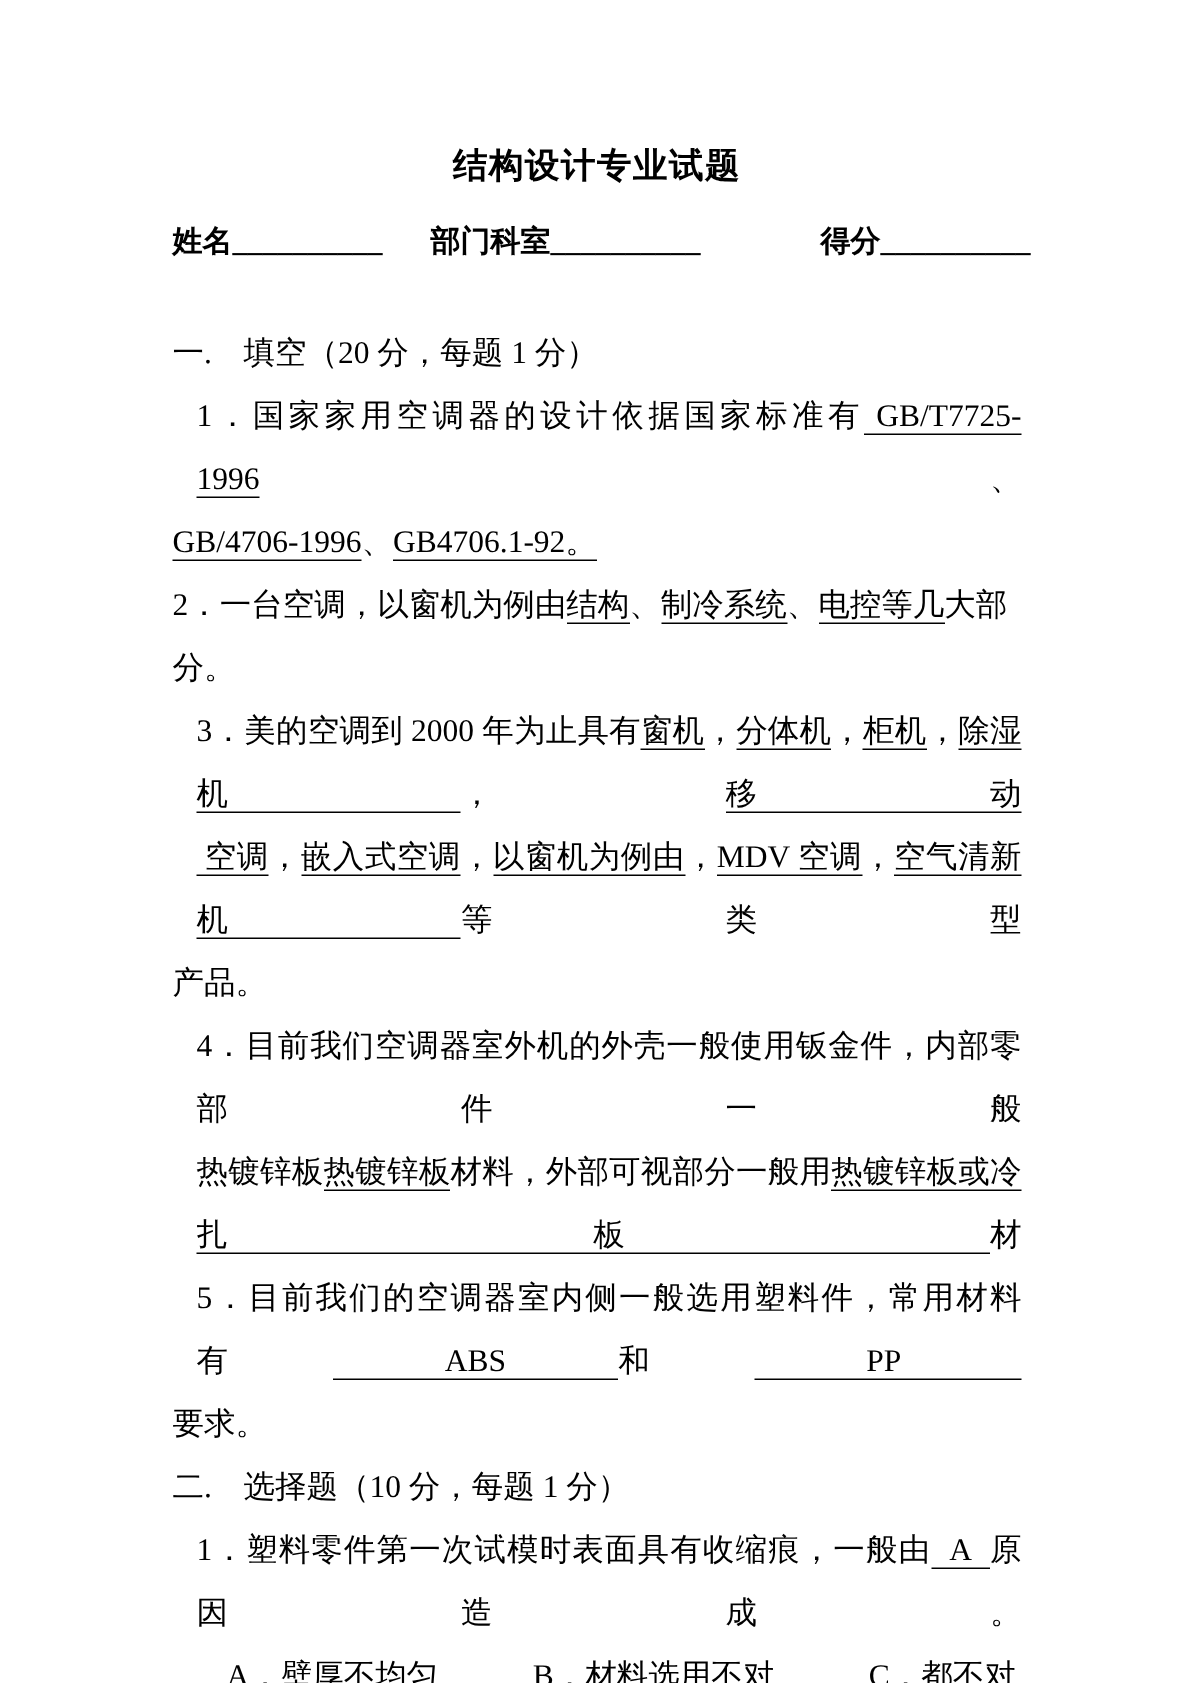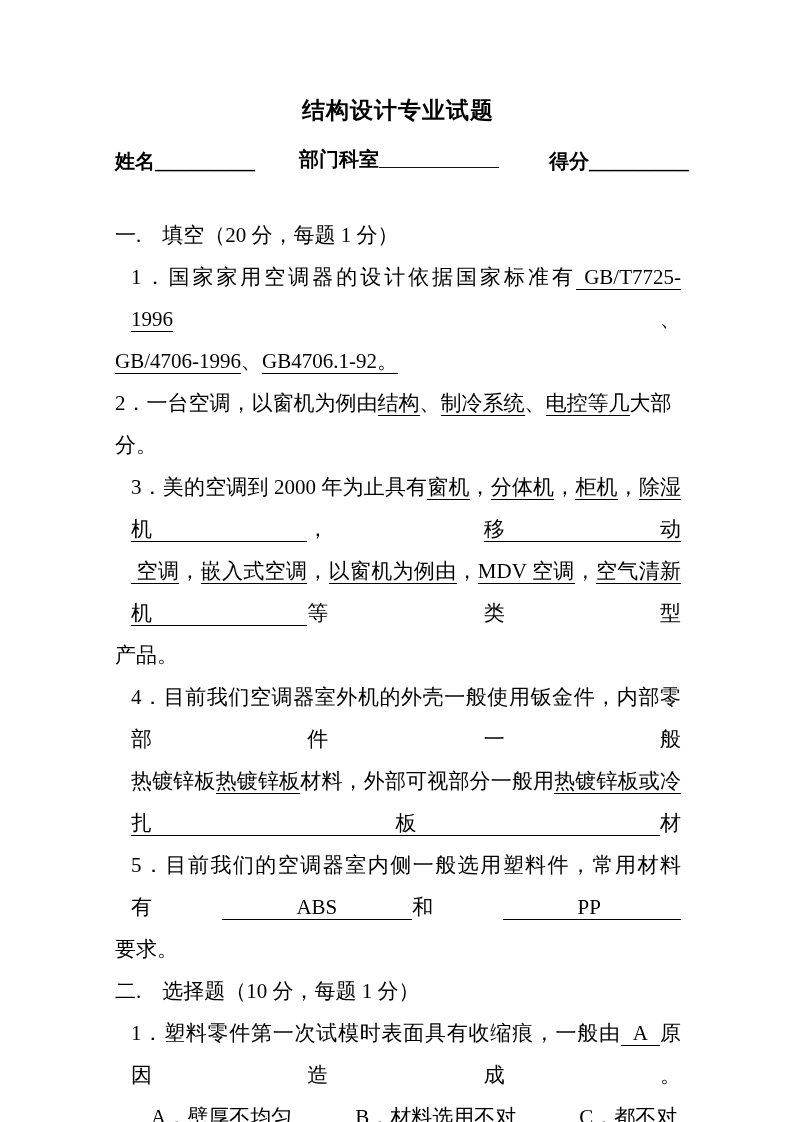--- a/index.html
+++ b/index.html
@@ -24,22 +24,22 @@
   }
   .fields {
     display: flex;
     align-items: flex-end;
     font-weight: bold;
     font-size: 20px;
     line-height: 26px;
     margin-top: 22px;
   }
   .field { white-space: nowrap; }
-  .f2 { margin-left: 44px; font-family: Liberation Mono, monospace; }
-  .f3 { margin-left: 50px; }
+  .f2 { margin-left: 32px; }
+  .f3 { margin-left: 80px; }
   .field .blank { letter-spacing: 0; }
   .body {
     margin-top: 40px;
     font-size: 21px;
     line-height: 42px;
   }
   .line { min-height: 42px; }
   .just {
     text-align: justify;
     text-align-last: justify;

